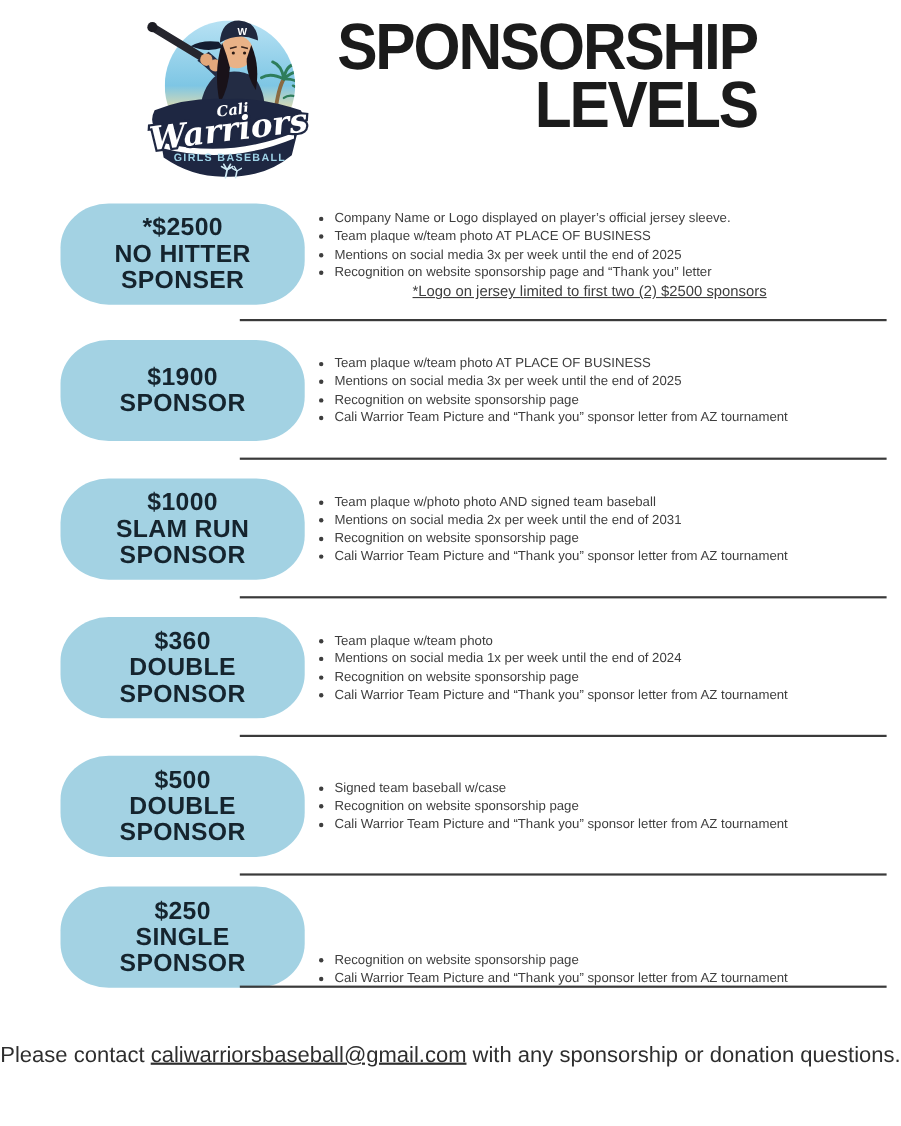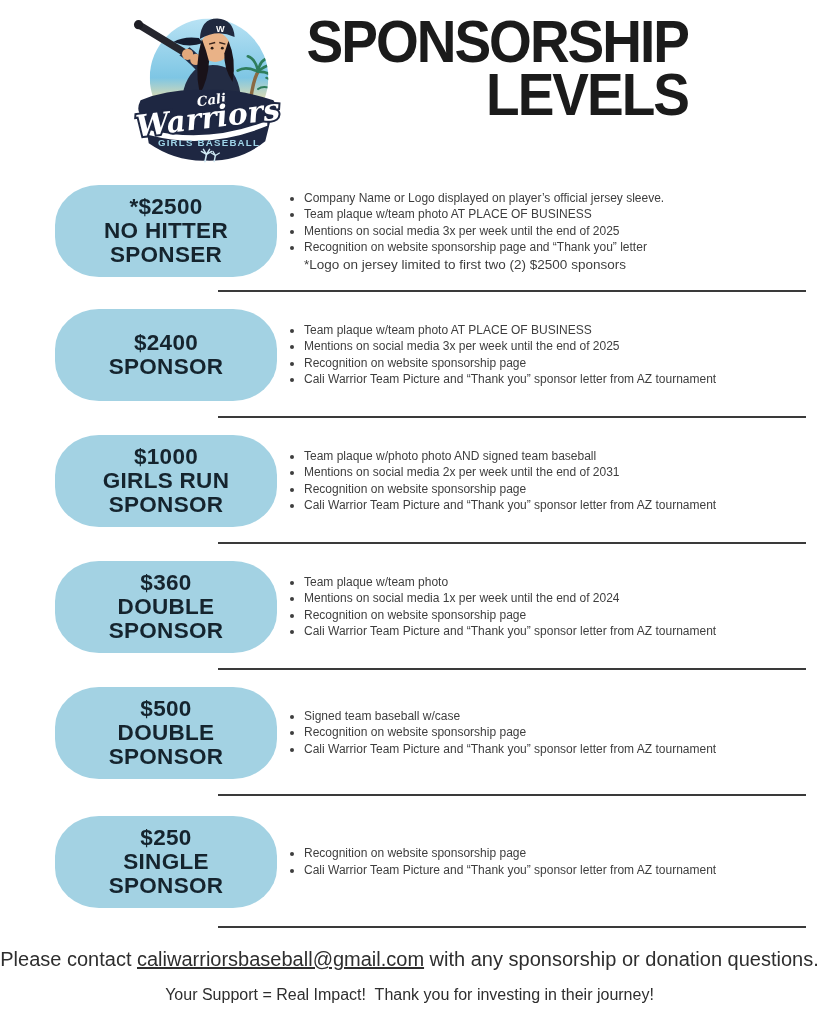--- a/index.html
+++ b/index.html
@@ -15,35 +15,35 @@
     letter-spacing:-2px;transform:scaleY(1.08);transform-origin:top right;
   }
   .title span{display:block;}
   
   .tiers{position:absolute;top:170px;left:0;width:819px;}
   .tier{
     position:relative;display:flex;align-items:center;
     padding:0 13px 0 55px;box-sizing:border-box;height:126px;
   }
   .tier.t1{height:122px;}
-  .tier.t6{height:132px;}
+  .tier.t6{height:102px;align-items:flex-end;}
   .sep{position:absolute;bottom:0;left:218px;right:13px;height:2px;background:#3a3a3a;}
   .badge{
     flex:0 0 222px;height:92px;background:#a3d2e3;border-radius:44px/40px;
     display:flex;flex-direction:column;justify-content:center;align-items:center;
     text-align:center;color:#15242e;font-weight:800;font-size:22.5px;
     line-height:1.07;letter-spacing:.3px;
   }
   .perks{flex:1;margin-left:6px;}
   .perks ul{margin:0;padding:0 0 0 21px;width:484px;box-sizing:content-box;
     color:#3e3e3e;font-size:12px;line-height:1.28;}
   .perks li{margin:1px 0;}
   .perks li::marker{color:#3e3e3e;}
-  .note{font-size:13.5px;color:#3e3e3e;text-align:left;width:464px;
-    padding-left:21px;margin-top:2px;}
+  .note{font-size:13.5px;color:#3e3e3e;text-align:center;width:464px;
+    padding-left:21px;margin-top:2px;text-decoration:underline;}
   
   .footer{position:absolute;top:948px;left:0;width:819px;text-align:center;color:#2e2e2e;}
   .contact{font-size:20px;}
   .tagline{margin-top:15px;font-size:16px;}
   .email{color:inherit;text-decoration:underline;cursor:pointer;}
 </style>
 </head>
 <body>
 
 <div class="page">
@@ -131,38 +131,38 @@
           <li>Mentions on social media 3x per week until the end of 2025</li>
           <li>Recognition on website sponsorship page and “Thank you” letter</li>
         </ul>
         <div class="note">*Logo on jersey limited to first two (2) $2500 sponsors</div>
       </div>
       <div class="sep"></div>
     </section>
 
     <section class="tier">
       <div class="badge">
-        <div>$2400</div>
+        <div>$1900</div>
         <div>SPONSOR</div>
       </div>
       <div class="perks">
         <ul>
           <li>Team plaque w/team photo AT PLACE OF BUSINESS</li>
           <li>Mentions on social media 3x per week until the end of 2025</li>
           <li>Recognition on website sponsorship page</li>
           <li>Cali Warrior Team Picture and “Thank you” sponsor letter from AZ tournament</li>
         </ul>
       </div>
       <div class="sep"></div>
     </section>
 
     <section class="tier">
       <div class="badge">
         <div>$1000</div>
-        <div>GIRLS RUN</div>
+        <div>SLAM RUN</div>
         <div>SPONSOR</div>
       </div>
       <div class="perks">
         <ul>
           <li>Team plaque w/photo photo AND signed team baseball</li>
           <li>Mentions on social media 2x per week until the end of 2031</li>
           <li>Recognition on website sponsorship page</li>
           <li>Cali Warrior Team Picture and “Thank you” sponsor letter from AZ tournament</li>
         </ul>
       </div>
@@ -216,16 +216,15 @@
       </div>
       <div class="sep"></div>
     </section>
 
   </div>
 
   <div class="footer">
     <div class="contact">
       <span>Please contact </span><a class="email">caliwarriorsbaseball@gmail.com</a><span> with any sponsorship or donation questions.</span>
     </div>
-    <div class="tagline">Your Support = Real Impact!&nbsp; Thank you for investing in their journey!</div>
   </div>
 
 </div>
 
 </body></html>

